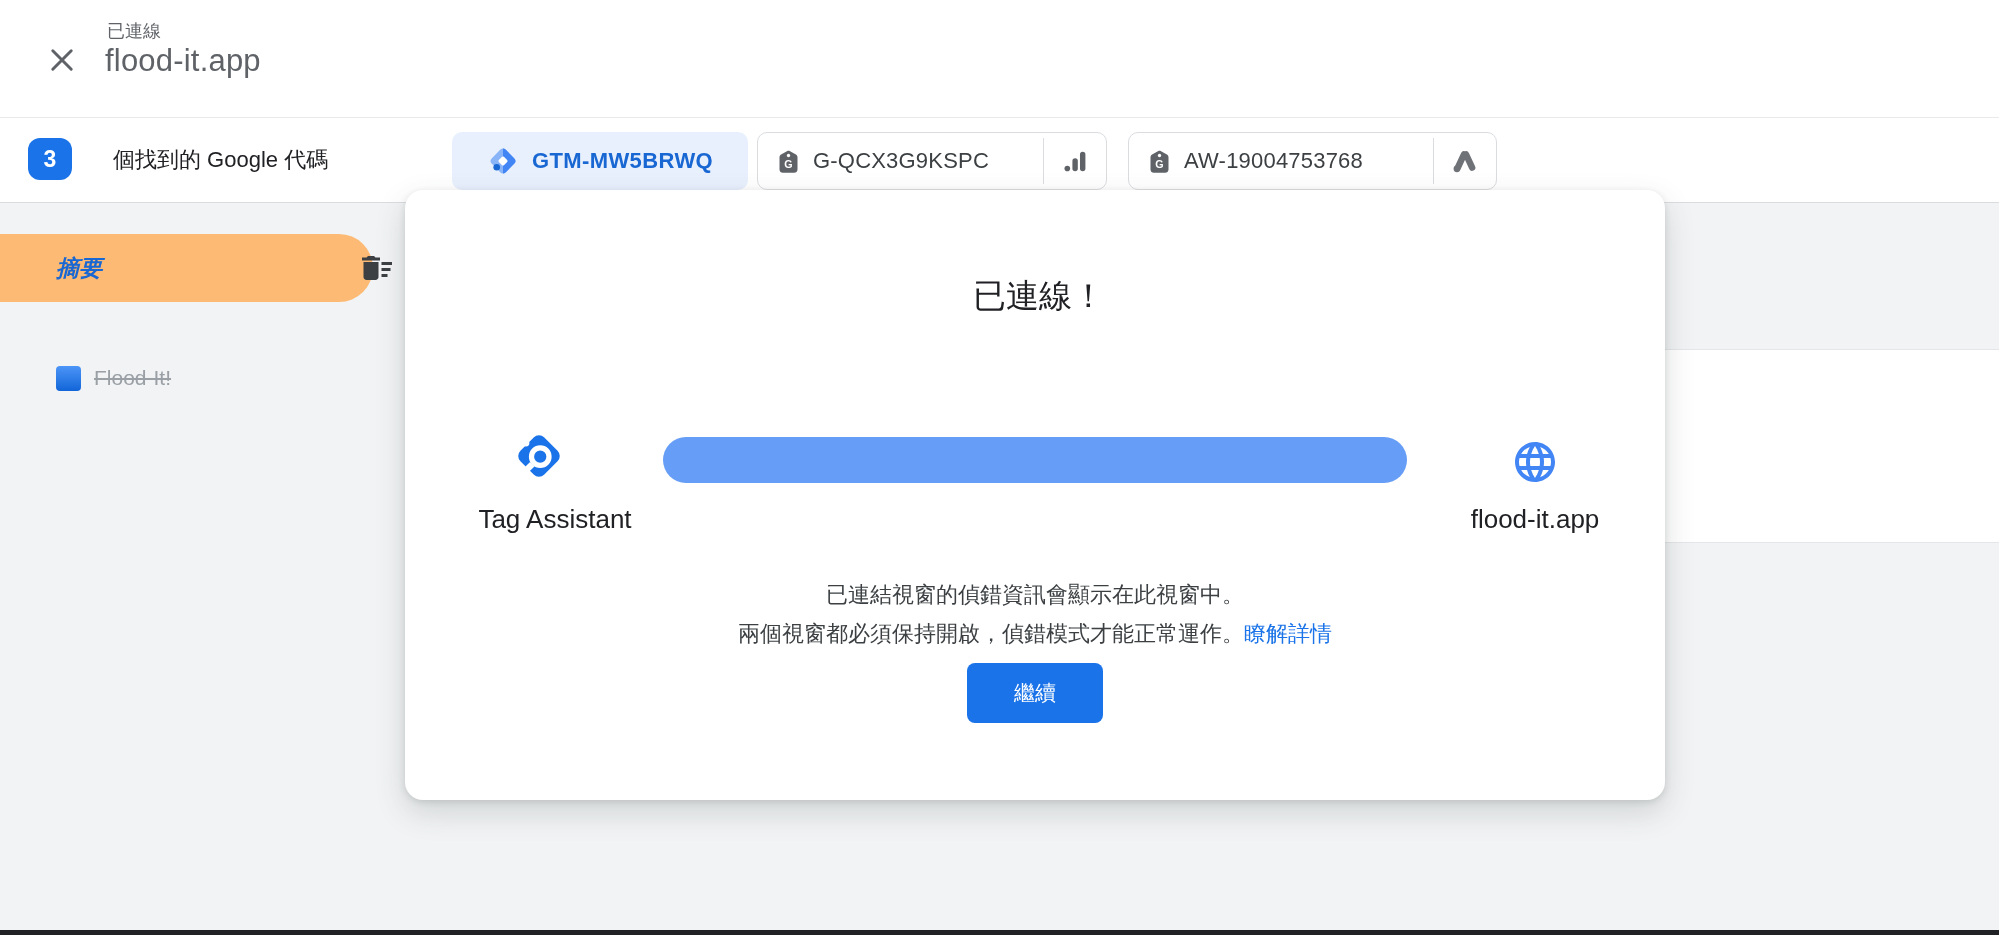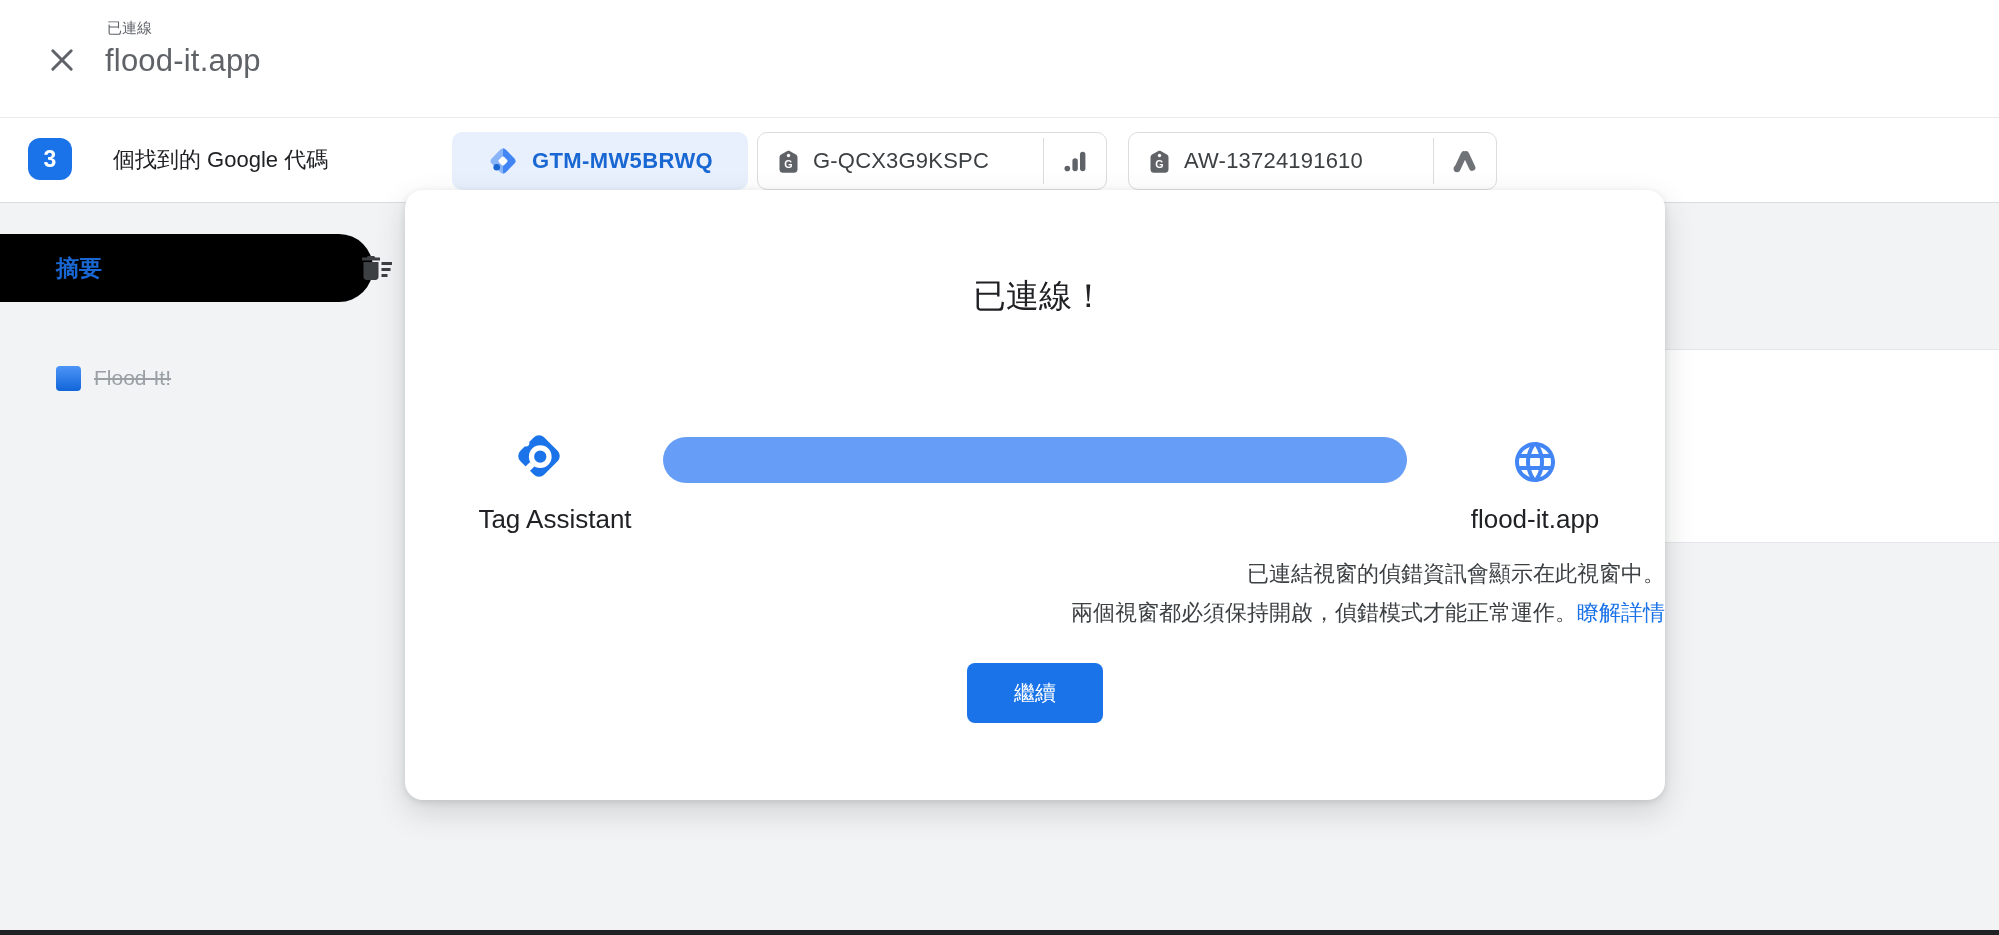--- a/index.html
+++ b/index.html
@@ -8,21 +8,21 @@
     background:#ffffff; font-family:"Liberation Sans","DejaVu Sans",sans-serif;
     color:#202124;
   }
 
   
   .topbar { position:absolute; left:0; top:0; width:100%; height:118px;
     background:#fff; border-bottom:1px solid #E8EAED; box-sizing:border-box; z-index:2; }
   .close-btn { position:absolute; left:45px; top:43px; width:34px; height:34px;
     background:transparent; border:none; padding:0; cursor:pointer; }
   .close-btn svg { display:block; width:100%; height:100%; }
-  .subtitle { position:absolute; left:107px; top:19px; font-size:15px; color:#5F6368; }
+  .subtitle { position:absolute; left:107px; top:19px; font-size:18px; color:#5F6368; }
   .apptitle { position:absolute; left:105px; top:43px; font-size:31px; color:#5F6368; letter-spacing:.2px; }
 
   
   .tagbar { position:absolute; left:0; top:118px; width:100%; height:85px;
     background:#fff; border-bottom:1px solid #DADCE0; box-sizing:border-box; z-index:2; }
   .count-badge { position:absolute; left:28px; top:20px; width:44px; height:42px;
     border-radius:12px; background:#1A73E8; color:#fff; font-size:23px; font-weight:bold;
     display:flex; align-items:center; justify-content:center; }
   .tagbar-label { position:absolute; left:113px; top:0; height:84px; display:flex;
     align-items:center; font-size:22px; font-weight:500; color:#202124; }
@@ -37,21 +37,21 @@
   .chip-lead { display:flex; align-items:center; gap:11px; padding:0 12px 0 17px; flex:1; }
   .chip-white .ctext { color:#3C4043; font-size:22px; letter-spacing:.2px; white-space:nowrap; }
   .cdivider { width:1.5px; height:46px; background:#DADCE0; flex:none; }
   .chip-trail { width:62px; display:flex; align-items:center; justify-content:center; flex:none; }
 
   
   .content { position:absolute; left:0; top:203px; width:100%; height:732px; background:#F1F3F4; z-index:1; }
   .band-white { position:absolute; left:405px; top:146px; right:0; height:194px;
     background:#fff; border-top:1px solid #E4E6E9; border-bottom:1px solid #E4E6E9; box-sizing:border-box; }
   .summary-row { position:absolute; left:0; top:31px; width:373px; height:68px;
-    background:#000000; border-radius:0 34px 34px 0; cursor:pointer; }
+    background:#fdba74; border-radius:0 34px 34px 0; cursor:pointer;font-style:italic; }
   .summary-label { position:absolute; left:56px; top:0; height:68px; display:flex;
     align-items:center; font-size:23px; font-weight:bold; color:#1967D2; }
   .sweep-btn { position:absolute; left:359px; top:16px; width:36px; height:36px;
     border:none; background:transparent; padding:0; cursor:pointer; }
   .sweep-btn svg { display:block; width:100%; height:100%; }
   .flood-row { position:absolute; left:56px; top:140px; height:30px;
     display:flex; align-items:center; gap:13px; cursor:pointer;margin-top:20px; }
   .flood-square { width:25px; height:25px; border-radius:4px; flex:none;
     background:linear-gradient(180deg,#4C95F8 0%,#1265D8 100%); }
   .flood-label { font-size:21px; color:#9AA0A6; text-decoration:line-through; }
@@ -64,21 +64,21 @@
     margin:4px; font-size:33px; font-weight:400; color:#202124; }
   .ta-icon { position:absolute; left:104px; top:236px; width:60px; height:60px; }
   .ta-icon svg, .globe-icon svg { display:block; width:100%; height:100%; }
   .progress { position:absolute; left:258px; top:247px; width:744px; height:46px;
     border-radius:23px; background:#669DF6; }
   .globe-icon { position:absolute; left:1106px; top:248px; width:48px; height:48px; }
   .endpoint-label { position:absolute; top:314px; width:260px; text-align:center;
     font-size:26px; color:#202124; }
   .lbl-ta { left:20px; }
   .lbl-app { left:1000px; }
-  .desc { position:absolute; top:364px; left:0; width:100%; text-align:right;
+  .desc { position:absolute; top:385px; left:0; width:100%; text-align:center;
     margin:0; font-size:22px; color:#3C4043; line-height:39px; }
   .desc a { color:#1A73E8; text-decoration:none; cursor:pointer; }
   .continue-btn { position:absolute; top:473px; left:50%; transform:translateX(-50%);
     min-width:136px; height:60px; border:none; border-radius:8px; background:#1A73E8;
     color:#fff; font-size:21px; font-weight:500; font-family:inherit; padding:0 47px; cursor:pointer; }
 
   .bottom-line { position:absolute; left:0; bottom:0; width:100%; height:5px; background:#202124; z-index:10; }
 </style>
 </head>
 <body>
@@ -143,21 +143,21 @@
 
     <div class="chip chip-white chip-aw">
       <span class="chip-lead">
         <span>
           <svg width="27" height="27" viewBox="0 0 24 24">
             <path fill="#5F6368" d="M10.6 2.8c.85-.5 1.95-.5 2.8 0l5.2 3c.9.52 1.4 1.42 1.4 2.42V19c0 1.66-1.34 3-3 3H7c-1.66 0-3-1.34-3-3V8.22c0-1 .5-1.9 1.4-2.42z"></path>
             <circle cx="12" cy="6.7" r="1.5" fill="#fff"></circle>
             <text x="12" y="18.2" text-anchor="middle" font-family="Liberation Sans, sans-serif" font-size="9.5" font-weight="bold" fill="#fff">G</text>
           </svg>
         </span>
-        <span class="ctext">AW-13724191610</span>
+        <span class="ctext">AW-19004753768</span>
       </span>
       <span class="cdivider"></span>
       <span class="chip-trail">
         <svg width="28" height="28" viewBox="0 0 24 24" fill="#6F7378">
           <rect x="5.75" y="3" width="5.5" height="18" rx="2.75" transform="rotate(25 8.5 12)"></rect>
           <rect x="12.75" y="3" width="5.5" height="18" rx="2.75" transform="rotate(-25 15.5 12)"></rect>
           <circle cx="5.1" cy="18.7" r="2.9"></circle>
         </svg>
       </span>
     </div>

